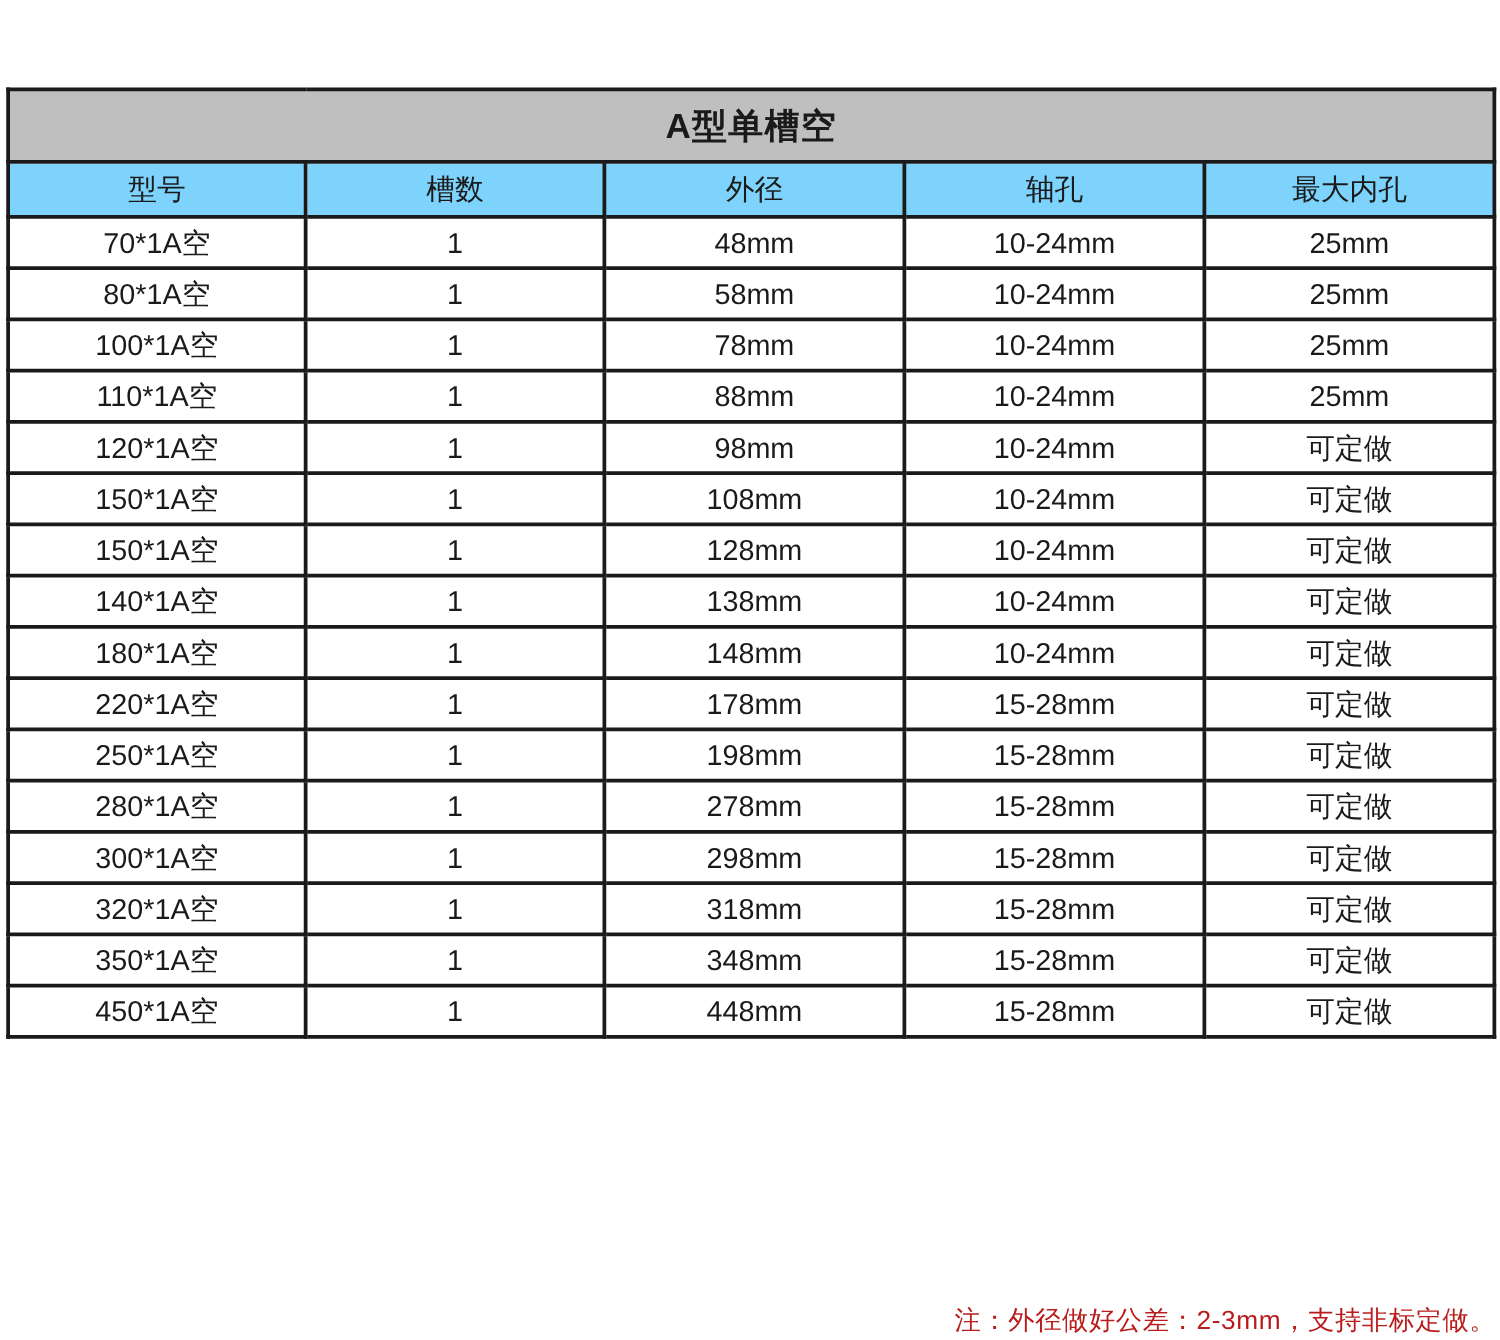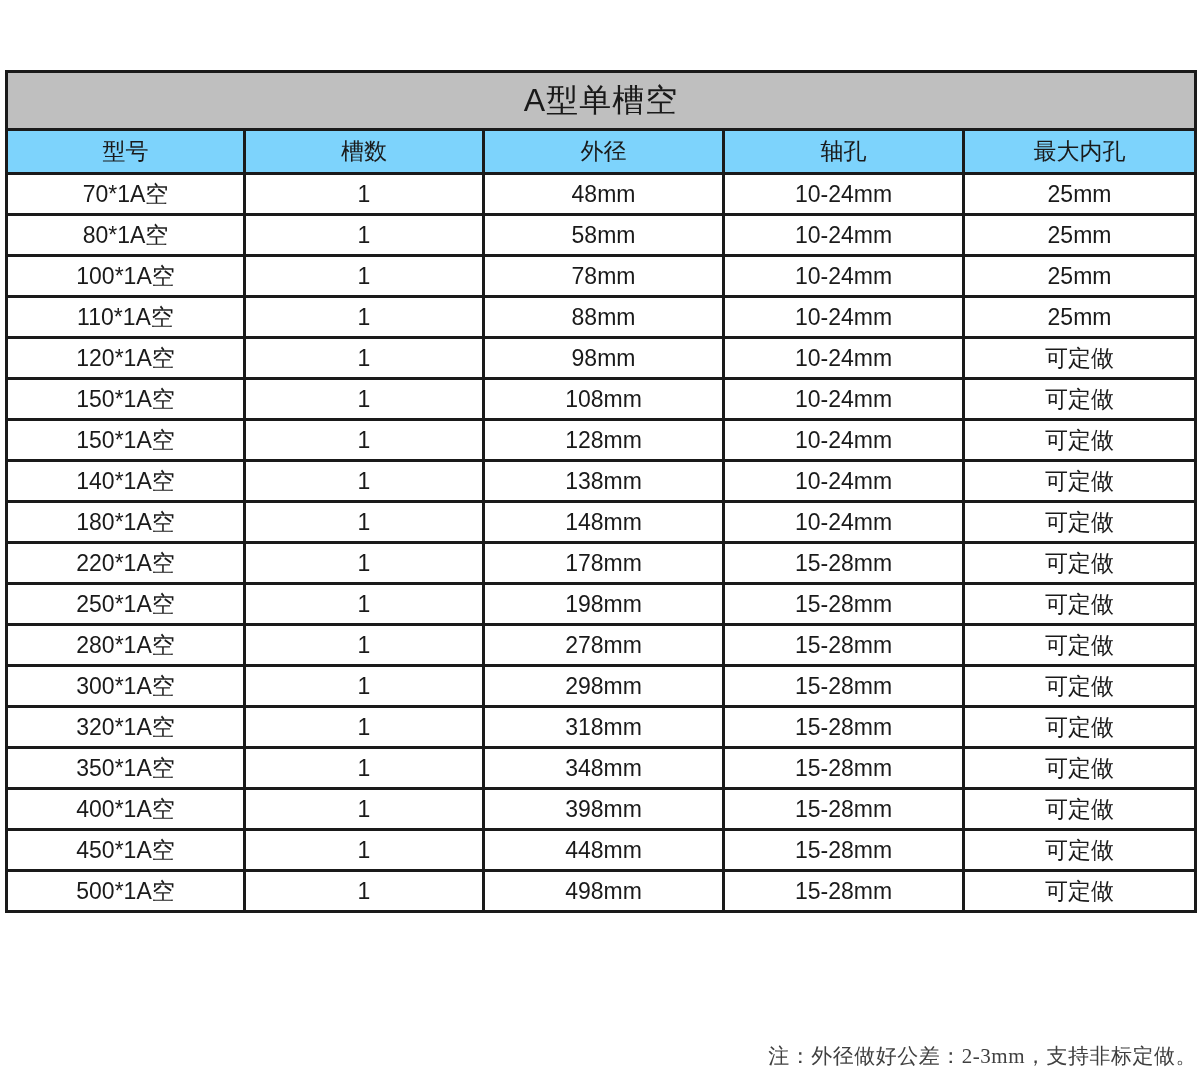--- a/index.html
+++ b/index.html
@@ -31,22 +31,22 @@
     border: 3px solid #1a1a1a;
     text-align: center;
     vertical-align: middle;
     padding: 0;
     overflow: hidden;
     white-space: nowrap;
   }
   tr.title-row th {
     height: 55px;
     background: #bfbfbf;
-    font-size: 32px;
-    font-weight: normal;
+    font-size: 28px;
+    font-weight: bold;
     letter-spacing: 1px;
   }
   tr.header-row th {
     height: 41px;
     background: #7dd3fc;
     font-size: 23px;
     font-weight: normal;
   }
   tr.data-row td {
     height: 38px;
@@ -192,38 +192,24 @@
           <td>可定做</td>
         </tr>
         <tr class="data-row">
           <td>350*1A空</td>
           <td>1</td>
           <td>348mm</td>
           <td>15-28mm</td>
           <td>可定做</td>
         </tr>
         <tr class="data-row">
-          <td>400*1A空</td>
-          <td>1</td>
-          <td>398mm</td>
-          <td>15-28mm</td>
-          <td>可定做</td>
-        </tr>
-        <tr class="data-row">
           <td>450*1A空</td>
           <td>1</td>
           <td>448mm</td>
-          <td>15-28mm</td>
-          <td>可定做</td>
-        </tr>
-        <tr class="data-row">
-          <td>500*1A空</td>
-          <td>1</td>
-          <td>498mm</td>
           <td>15-28mm</td>
           <td>可定做</td>
         </tr>
       </tbody>
   </table>
 
-  <div class="footnote" style="color: #404040; font-family: Liberation Serif, serif;">注：外径做好公差：2-3mm，支持非标定做。</div>
+  <div class="footnote" style="color: #b91c1c;">注：外径做好公差：2-3mm，支持非标定做。</div>
 
 </div>
 
 </body></html>

